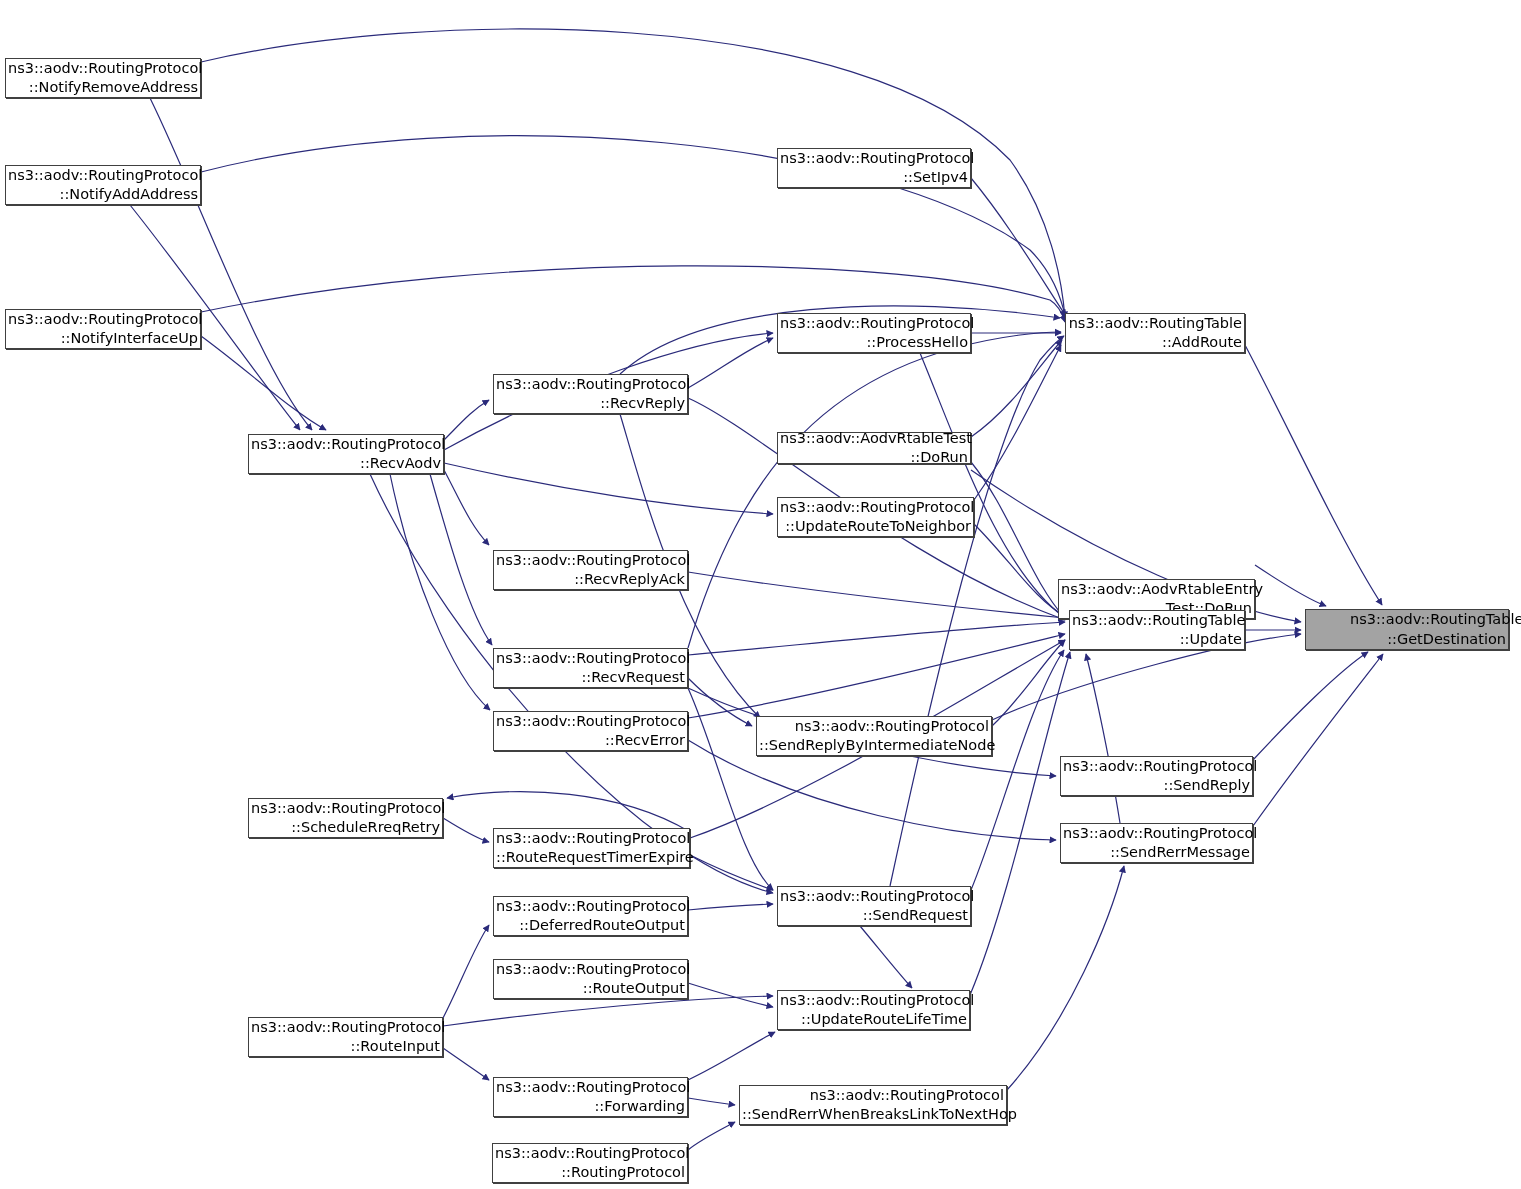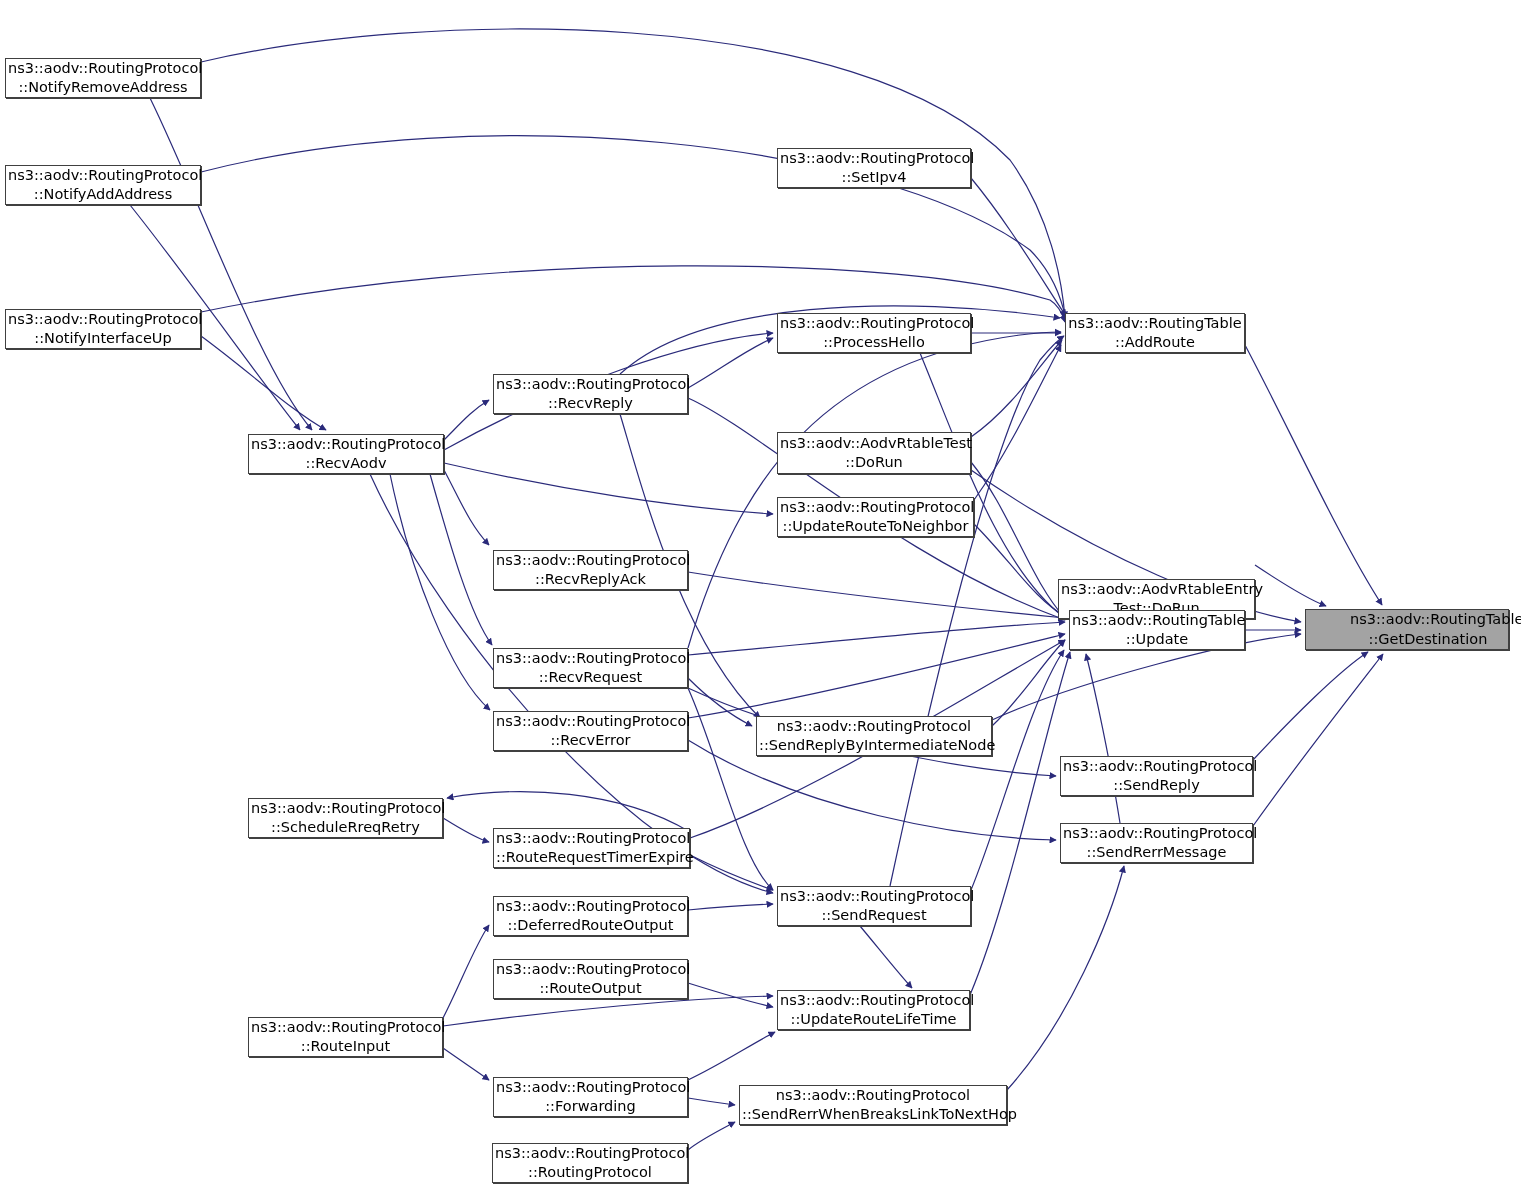--- a/index.html
+++ b/index.html
@@ -26,21 +26,21 @@
     pointer-events: none;
   }
   .node {
     position: absolute;
     box-sizing: border-box;
     border: 1px solid #404040;
     background: #ffffff;
     color: #000000;
     font-size: 14.5px;
     line-height: 1.32;
-    text-align: center;
+    text-align: right;
     display: flex;
     align-items: center;
     justify-content: center;
     padding: 0 2px;
     white-space: pre;
     z-index: 2;
     box-shadow: 1px 1px 0 0 #404040;
   }
   .node.highlight {
     background: #a3a3a3;
@@ -136,21 +136,21 @@
       <div class="node" style="left: 493px; top: 374px; width: 195px; height: 40px;"><span class="lbl">ns3::aodv::RoutingProtocol
 ::RecvReply</span></div>
       <div class="node" style="left: 493px; top: 550px; width: 195px; height: 40px;"><span class="lbl">ns3::aodv::RoutingProtocol
 ::RecvReplyAck</span></div>
       <div class="node" style="left: 493px; top: 648px; width: 195px; height: 40px;"><span class="lbl">ns3::aodv::RoutingProtocol
 ::RecvRequest</span></div>
       <div class="node" style="left: 493px; top: 711px; width: 195px; height: 40px;"><span class="lbl">ns3::aodv::RoutingProtocol
 ::RecvError</span></div>
       <div class="node" style="left: 777px; top: 313px; width: 194px; height: 40px;"><span class="lbl">ns3::aodv::RoutingProtocol
 ::ProcessHello</span></div>
-      <div class="node" style="left: 777px; top: 432px; width: 194px; height: 42px;"><span class="lbl">ns3::aodv::AodvRtableTest
+      <div class="node" style="left: 777px; top: 432px; width: 194px; height: 32px;"><span class="lbl">ns3::aodv::AodvRtableTest
 ::DoRun</span></div>
       <div class="node" style="left: 777px; top: 497px; width: 197px; height: 40px;"><span class="lbl">ns3::aodv::RoutingProtocol
 ::UpdateRouteToNeighbor</span></div>
       <div class="node" style="left: 1065px; top: 313px; width: 180px; height: 40px;"><span class="lbl">ns3::aodv::RoutingTable
 ::AddRoute</span></div>
       <div class="node" style="left: 1058px; top: 545px; width: 197px; height: 40px; margin-top: 34px;"><span class="lbl">ns3::aodv::AodvRtableEntry
 Test::DoRun</span></div>
       <div class="node" style="left: 1069px; top: 610px; width: 176px; height: 40px;"><span class="lbl">ns3::aodv::RoutingTable
 ::Update</span></div>
       <div class="node highlight" style="left: 1305px; top: 609px; width: 204px; height: 41px;"><span class="lbl">ns3::aodv::RoutingTableEntry

